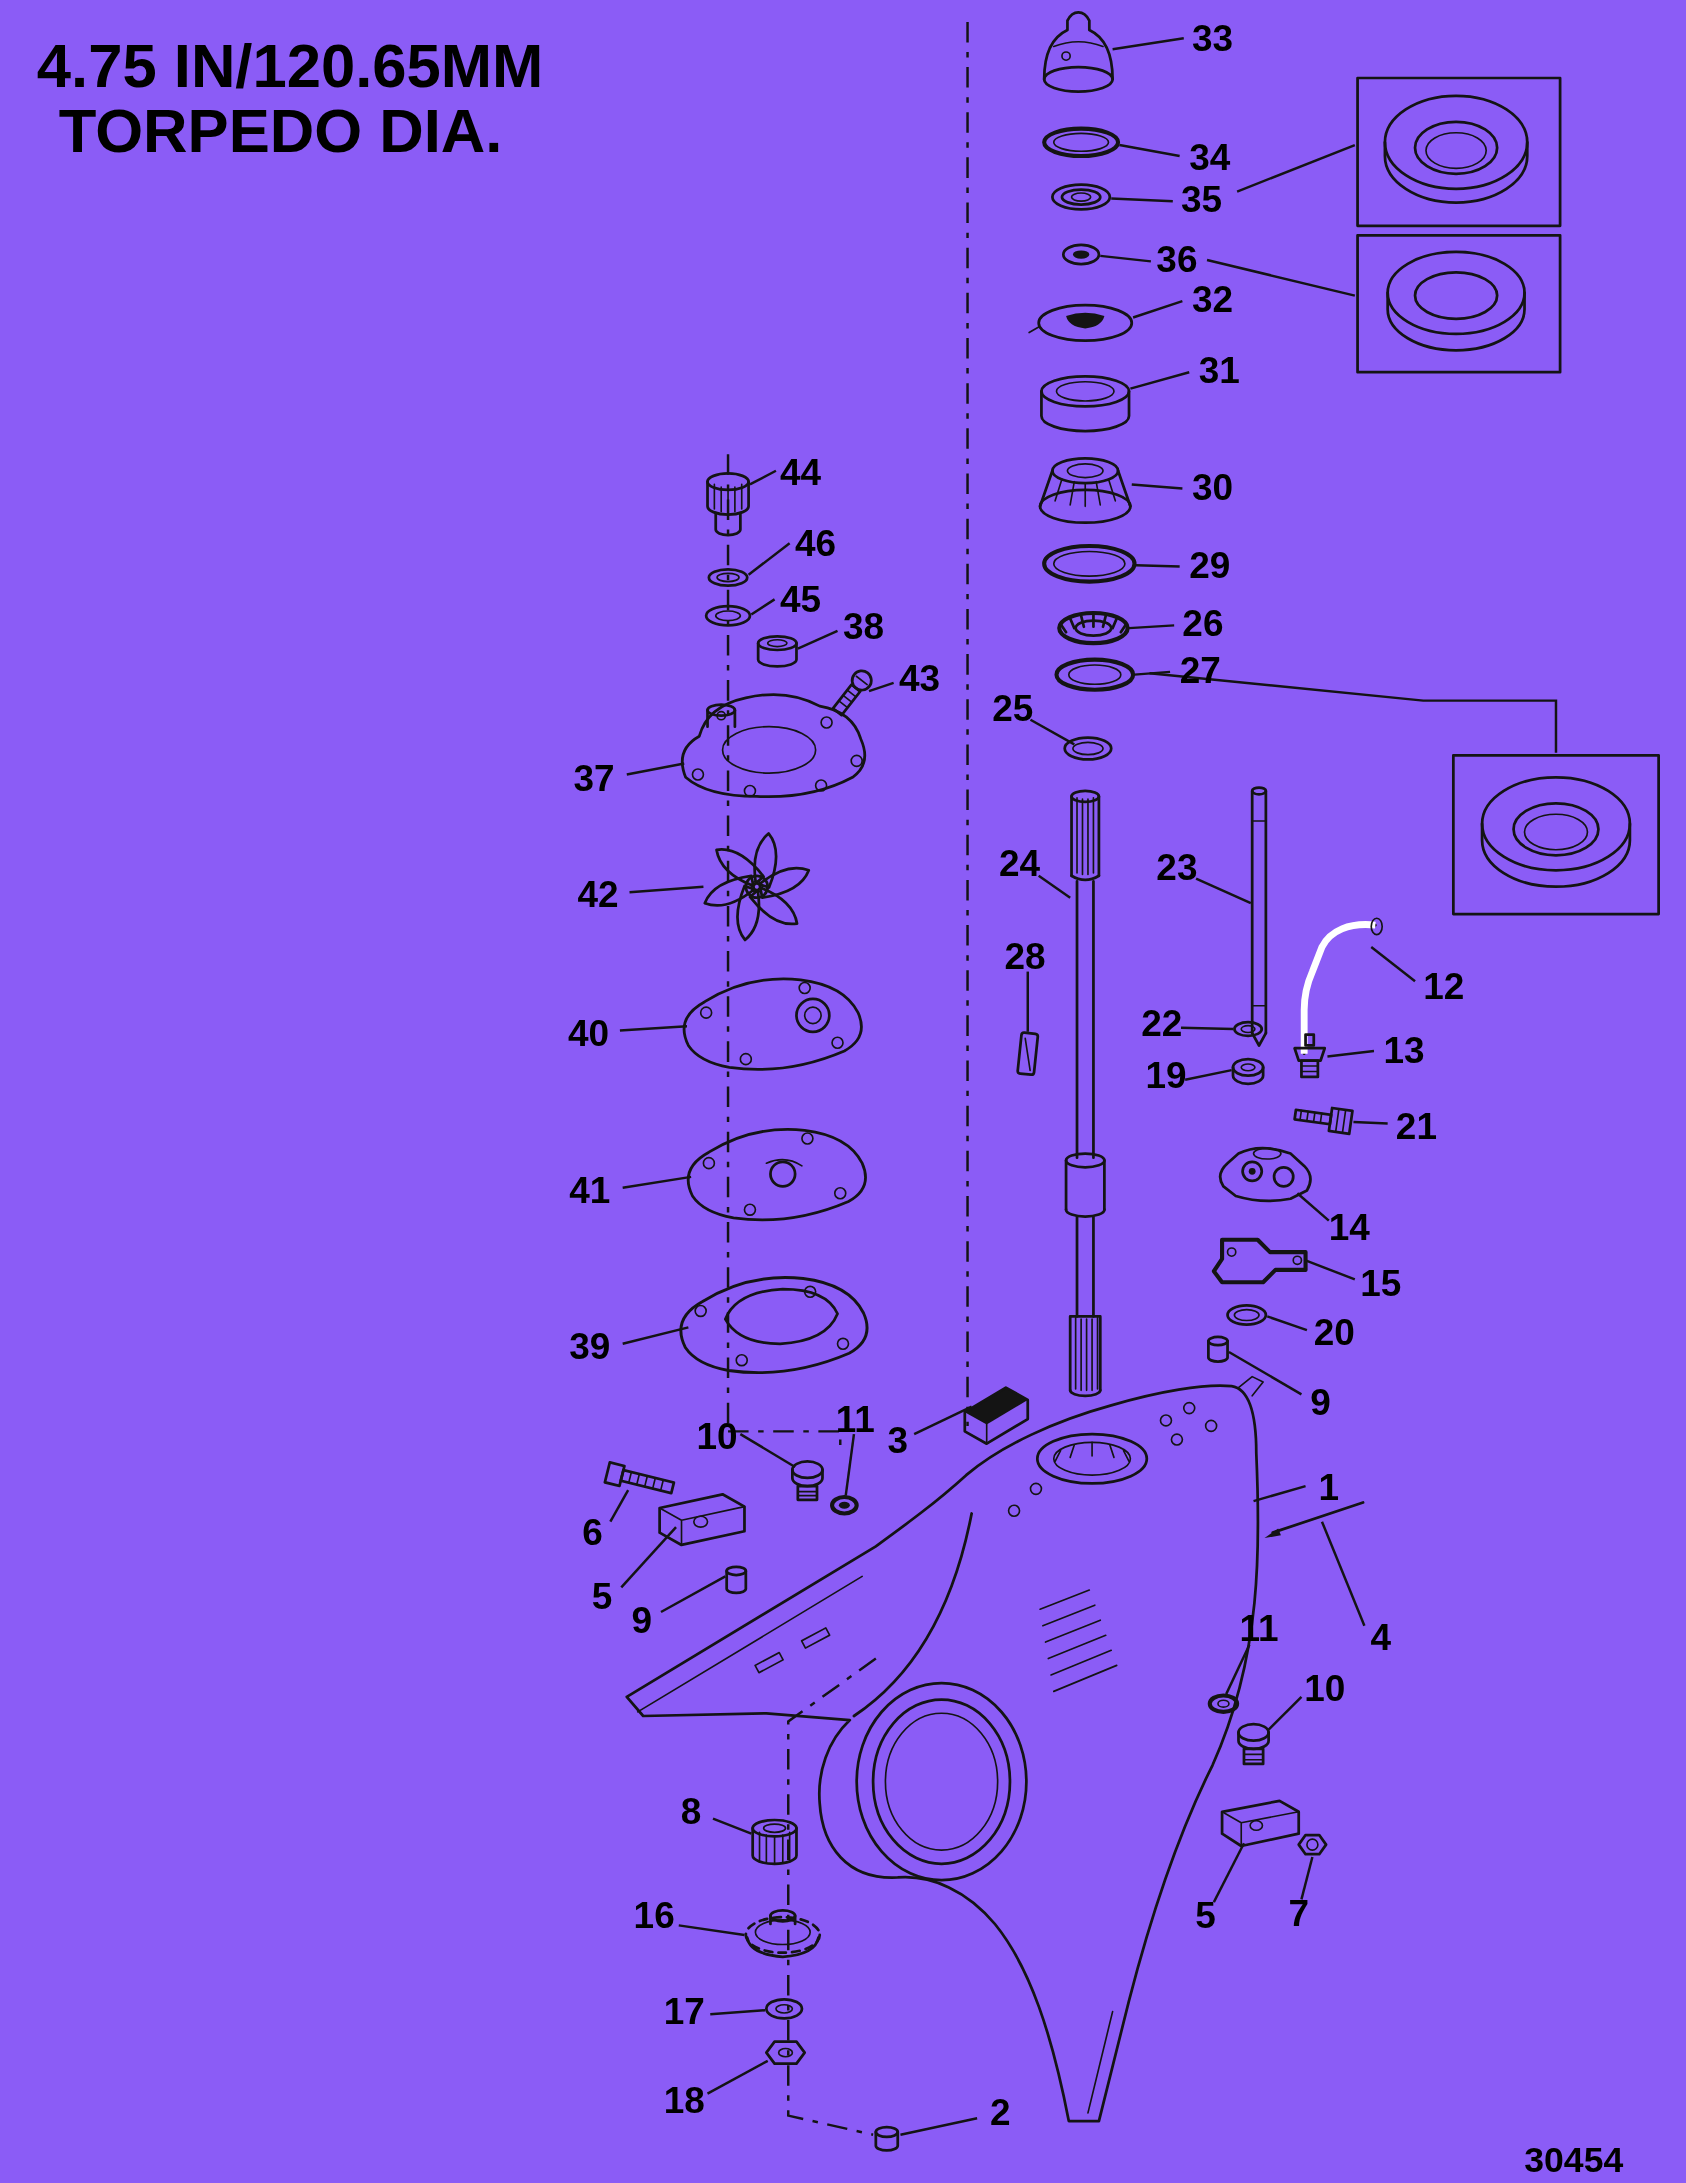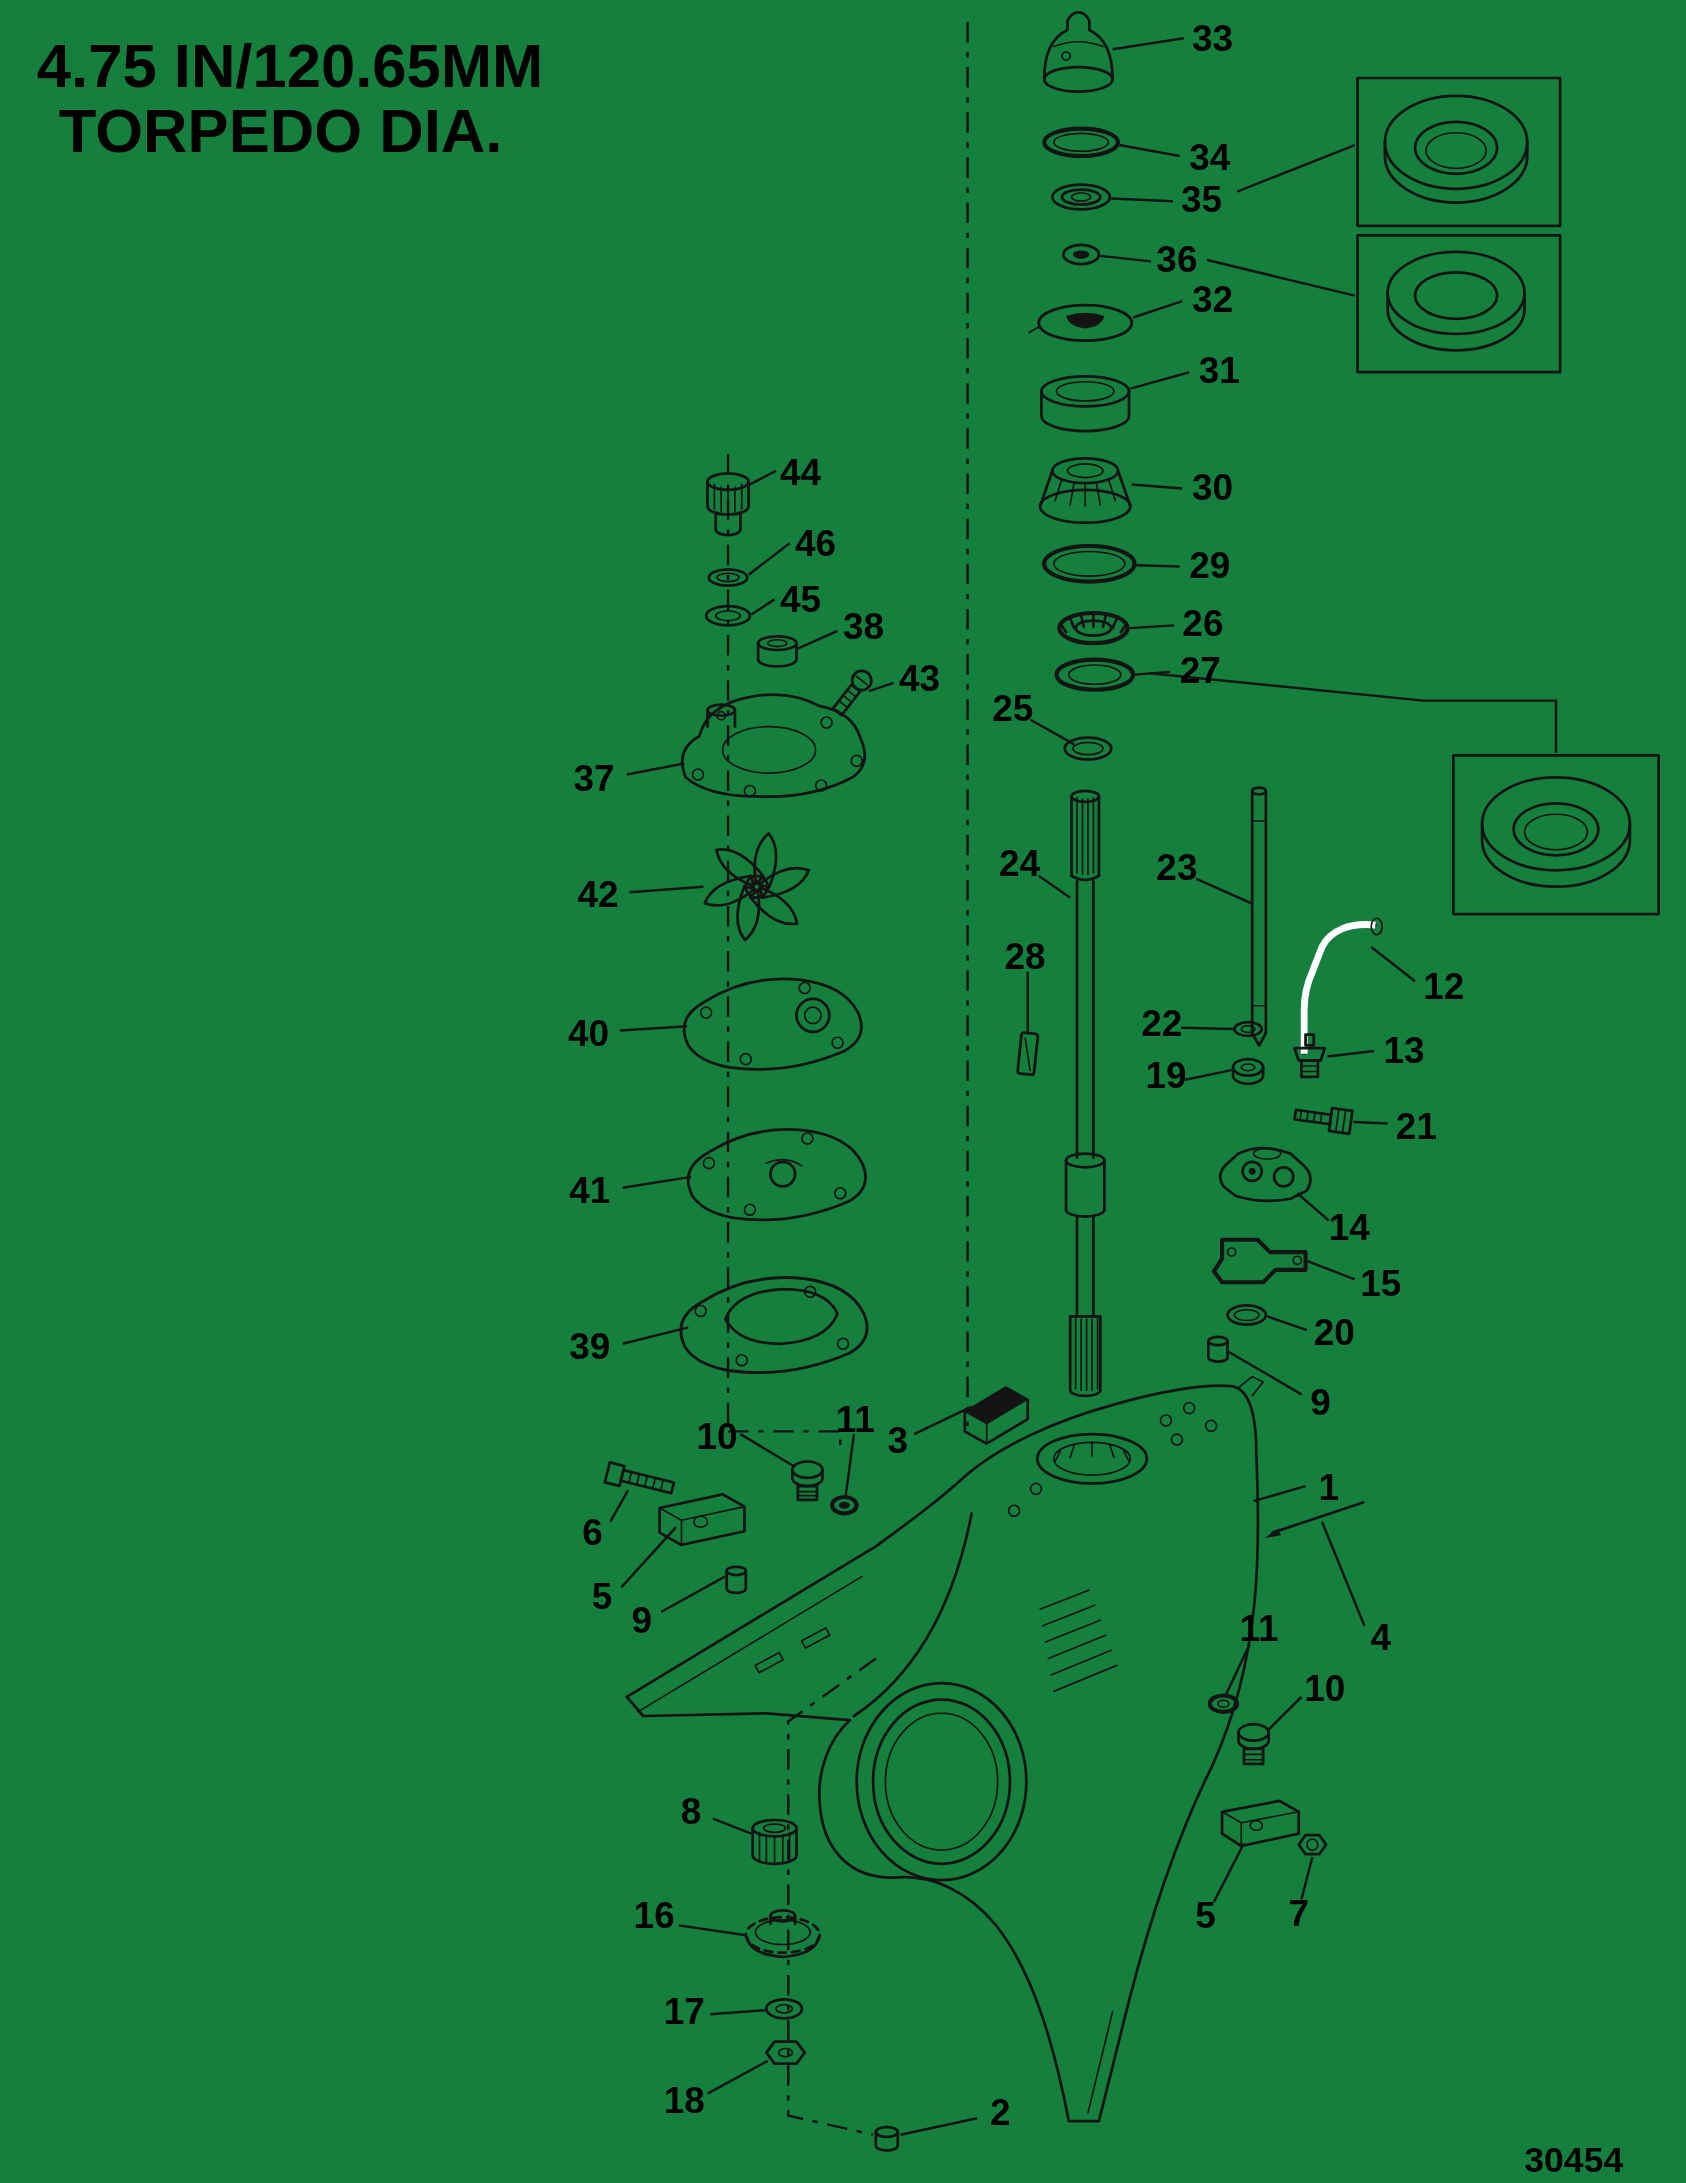--- a/index.html
+++ b/index.html
@@ -1,16 +1,16 @@
 <!DOCTYPE html>
 <html style="font-size:14.5px"><head>
 <meta charset="utf-8">
 <style>
   html,body{margin:0;padding:0;background:#ffffff;}
-  .page{position:relative;width:1686px;height:2184px;background:#15803d;overflow:hidden;
+  .page{position:relative;width:1686px;height:2184px;background:#8b5cf6;overflow:hidden;
         font-family:"Liberation Sans",sans-serif;}
   svg{display:block;}
   .ink{stroke:#141414;fill:none;stroke-width:2;stroke-linecap:round;stroke-linejoin:round;}
   .ink3{stroke-width:3;}
   .thin{stroke-width:1.2;}
   .leader{stroke:#141414;stroke-width:1.8;fill:none;}
   .dash{stroke:#141414;stroke-width:1.8;fill:none;stroke-dasharray:15 7 4 7;}
   .fillink{fill:#141414;stroke:none;}
   .white{stroke:#ffffff;fill:none;}
   text{dominant-baseline:middle;}

